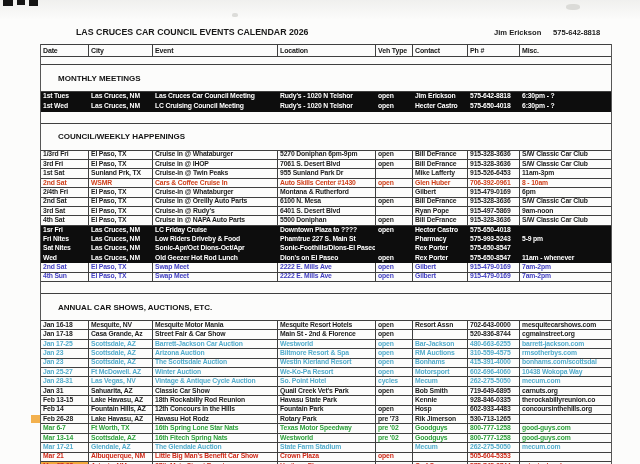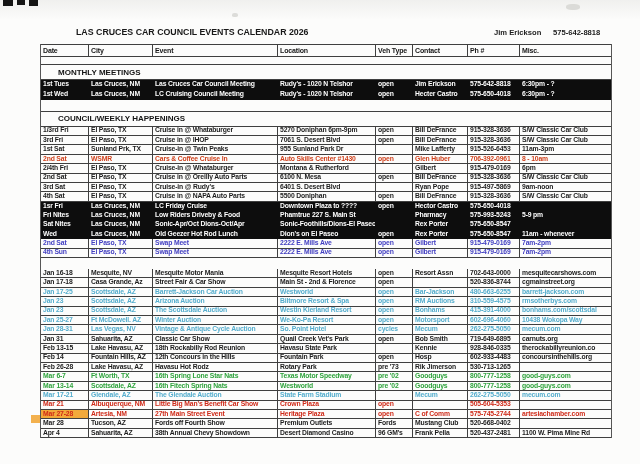--- a/index.html
+++ b/index.html
@@ -39,21 +39,21 @@
     box-sizing:border-box;display:flex;align-items:center;
     padding:0 2px;white-space:nowrap;overflow:hidden;
     border-right:1px solid #3f3f3f;
     font-size:6.8px;font-weight:700;letter-spacing:-0.15px;
     color:#1c1c1c;line-height:1;
   }
   .cell:last-child{border-right:none;}
   .gap{height:11px;}
   .gap-sm{height:7px;}
   .heading-row{
-    height:16px;box-sizing:border-box;display:flex;align-items:center;
+    height:28px;box-sizing:border-box;display:flex;align-items:center;
     border-top:1px solid #3f3f3f;border-bottom:1px solid #3f3f3f;
   }
   .heading-text{font-size:8px;font-weight:700;color:#141414;padding-left:17px;letter-spacing:0;white-space:nowrap;}
 
   .r-inverted{background:#0d0d0d;border-bottom-color:#0d0d0d;}
   .r-inverted .cell{color:#ffffff;border-right-color:#0d0d0d;}
   .r-orange .cell{color:var(--orange);}
   .r-blue .cell{color:var(--blue);}
   .r-cyan .cell{color:var(--cyan);}
   .r-green .cell{color:var(--green);}
@@ -251,20 +251,23 @@
       <div class="cell c-date">4th Sun</div>
       <div class="cell c-city">El Paso, TX</div>
       <div class="cell c-event">Swap Meet</div>
       <div class="cell c-location">2222 E. Mills Ave</div>
       <div class="cell c-veh_type">open</div>
       <div class="cell c-contact">Gilbert</div>
       <div class="cell c-ph">915-479-0169</div>
       <div class="cell c-misc">7am-2pm</div>
     </div>
     <div class="gap"></div>
+    <div class="heading-row">
+      <div class="heading-text">ANNUAL CAR SHOWS, AUCTIONS, ETC.</div>
+    </div>
     <div class="row data-row r-plain">
       <div class="cell c-date">Jan 16-18</div>
       <div class="cell c-city">Mesquite, NV</div>
       <div class="cell c-event">Mesquite Motor Mania</div>
       <div class="cell c-location">Mesquite Resort Hotels</div>
       <div class="cell c-veh_type">open</div>
       <div class="cell c-contact">Resort Assn</div>
       <div class="cell c-ph">702-643-0000</div>
       <div class="cell c-misc">mesquitecarshows.com</div>
     </div>

